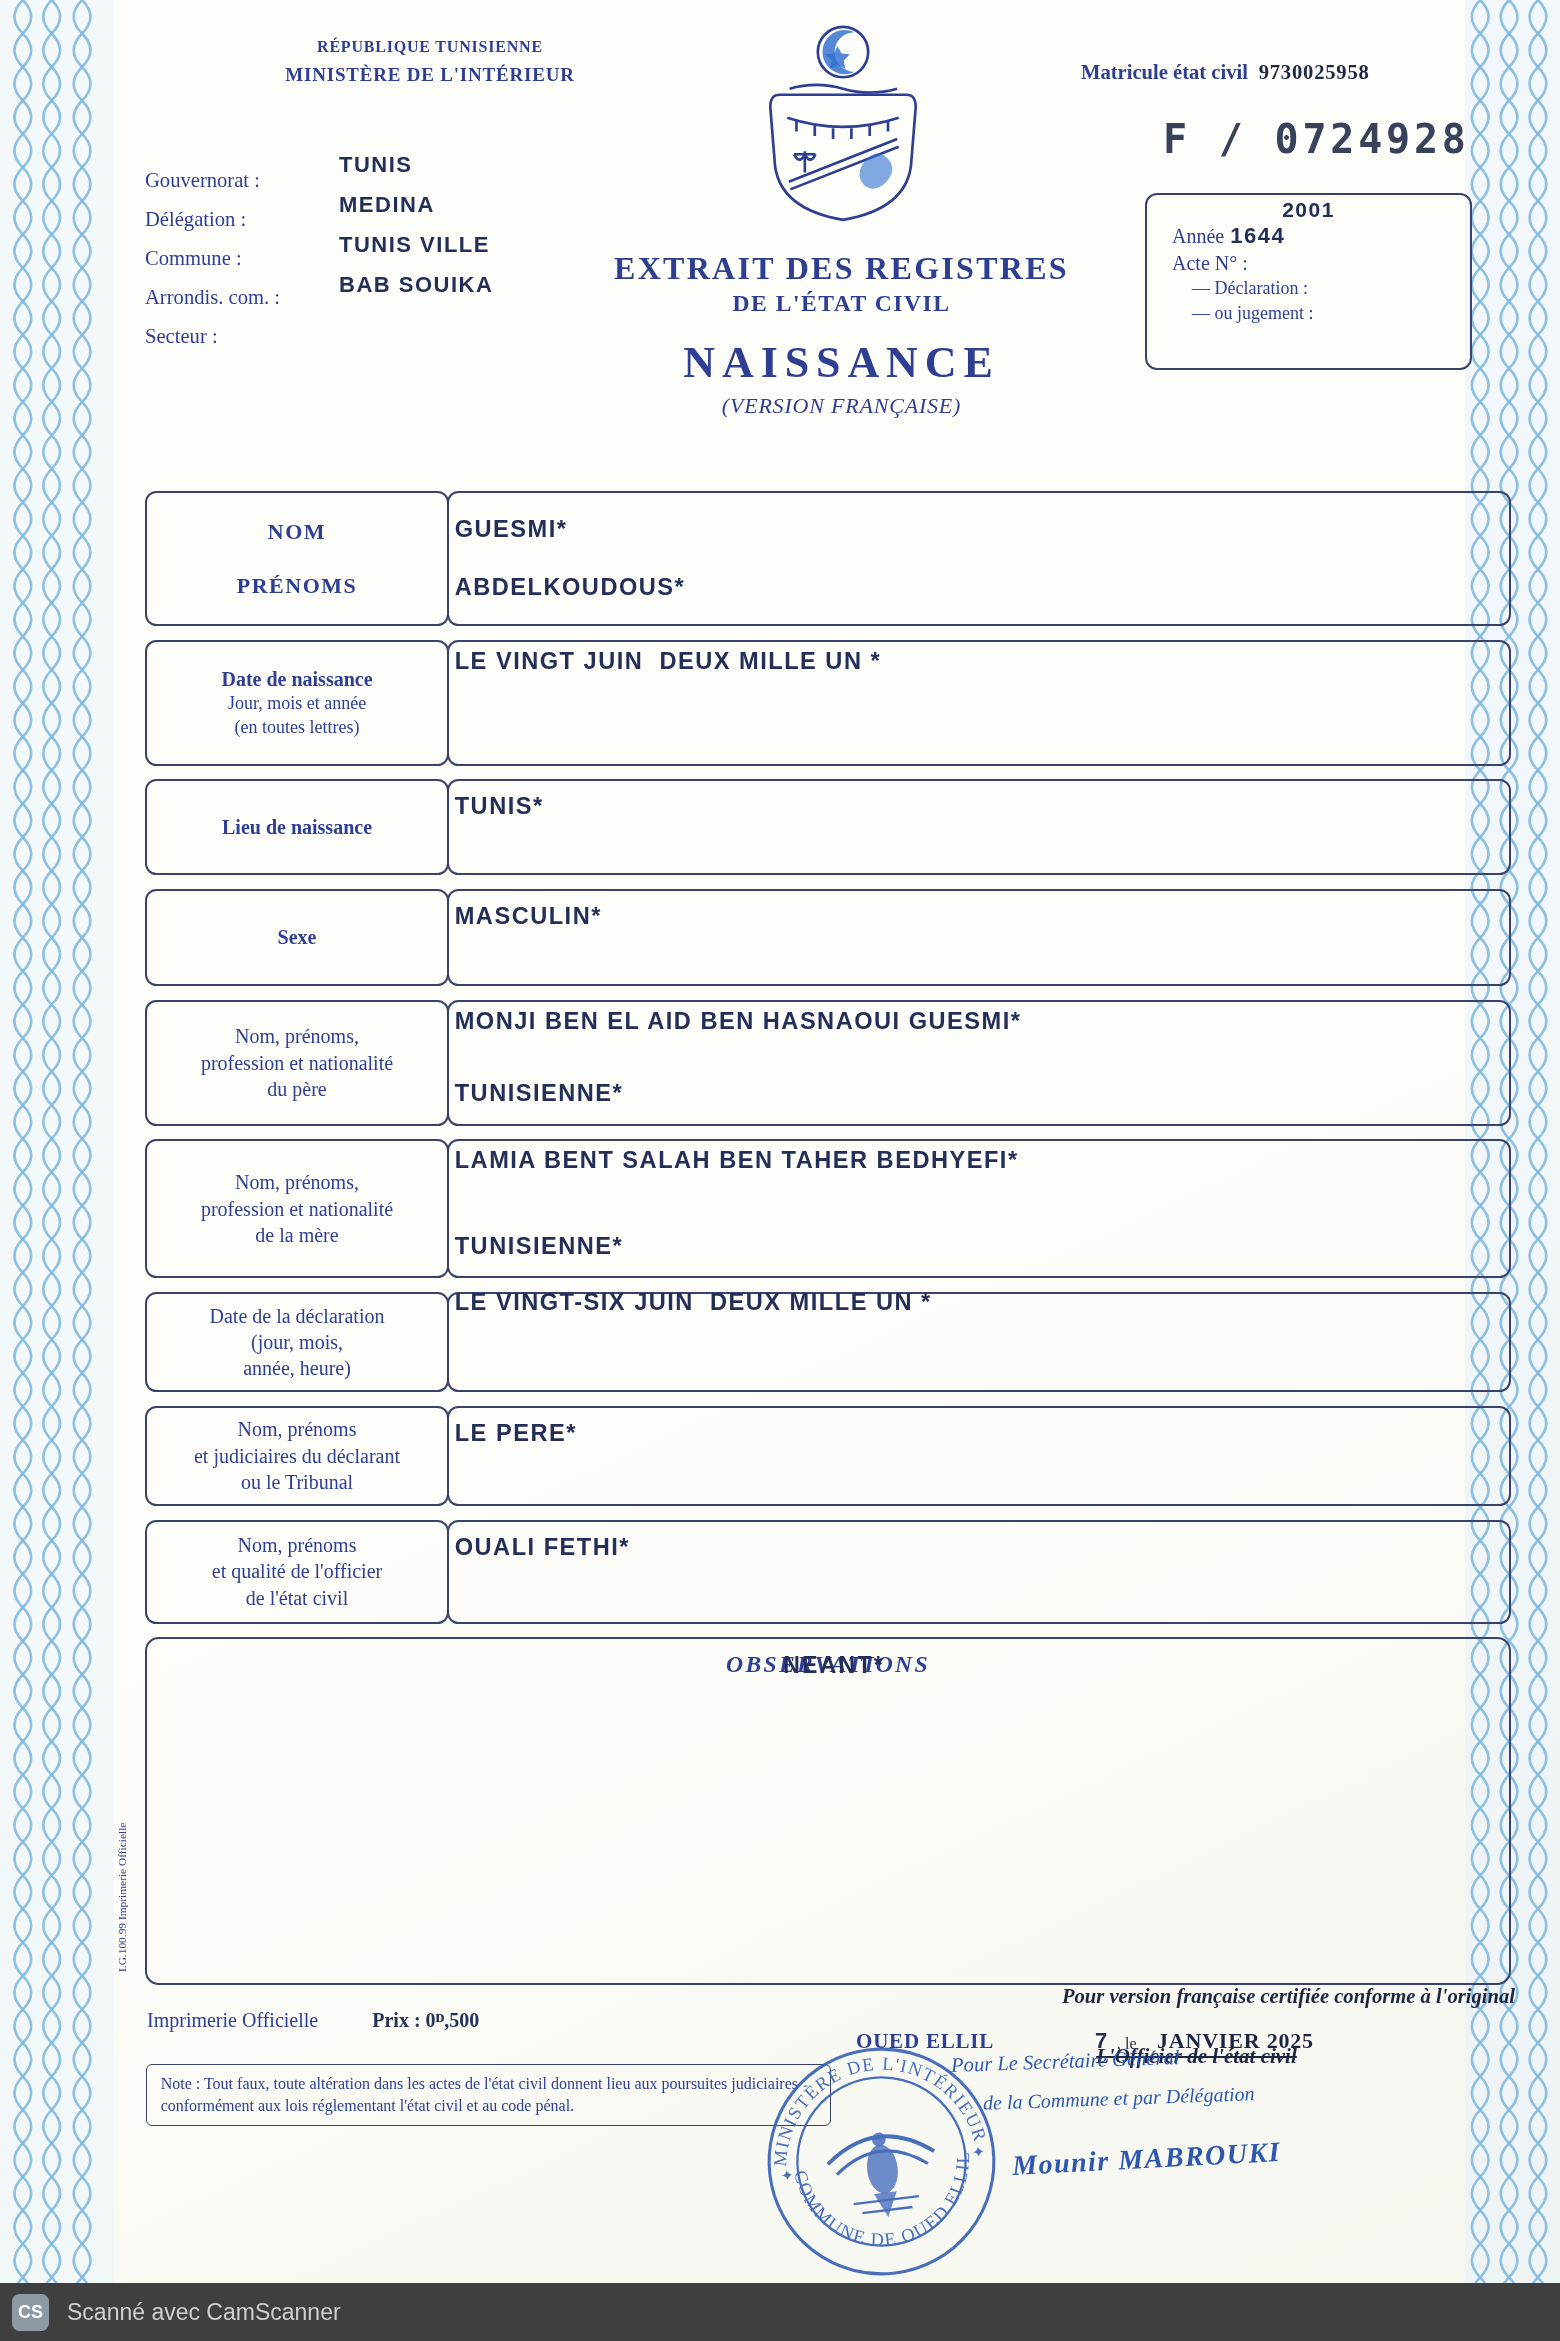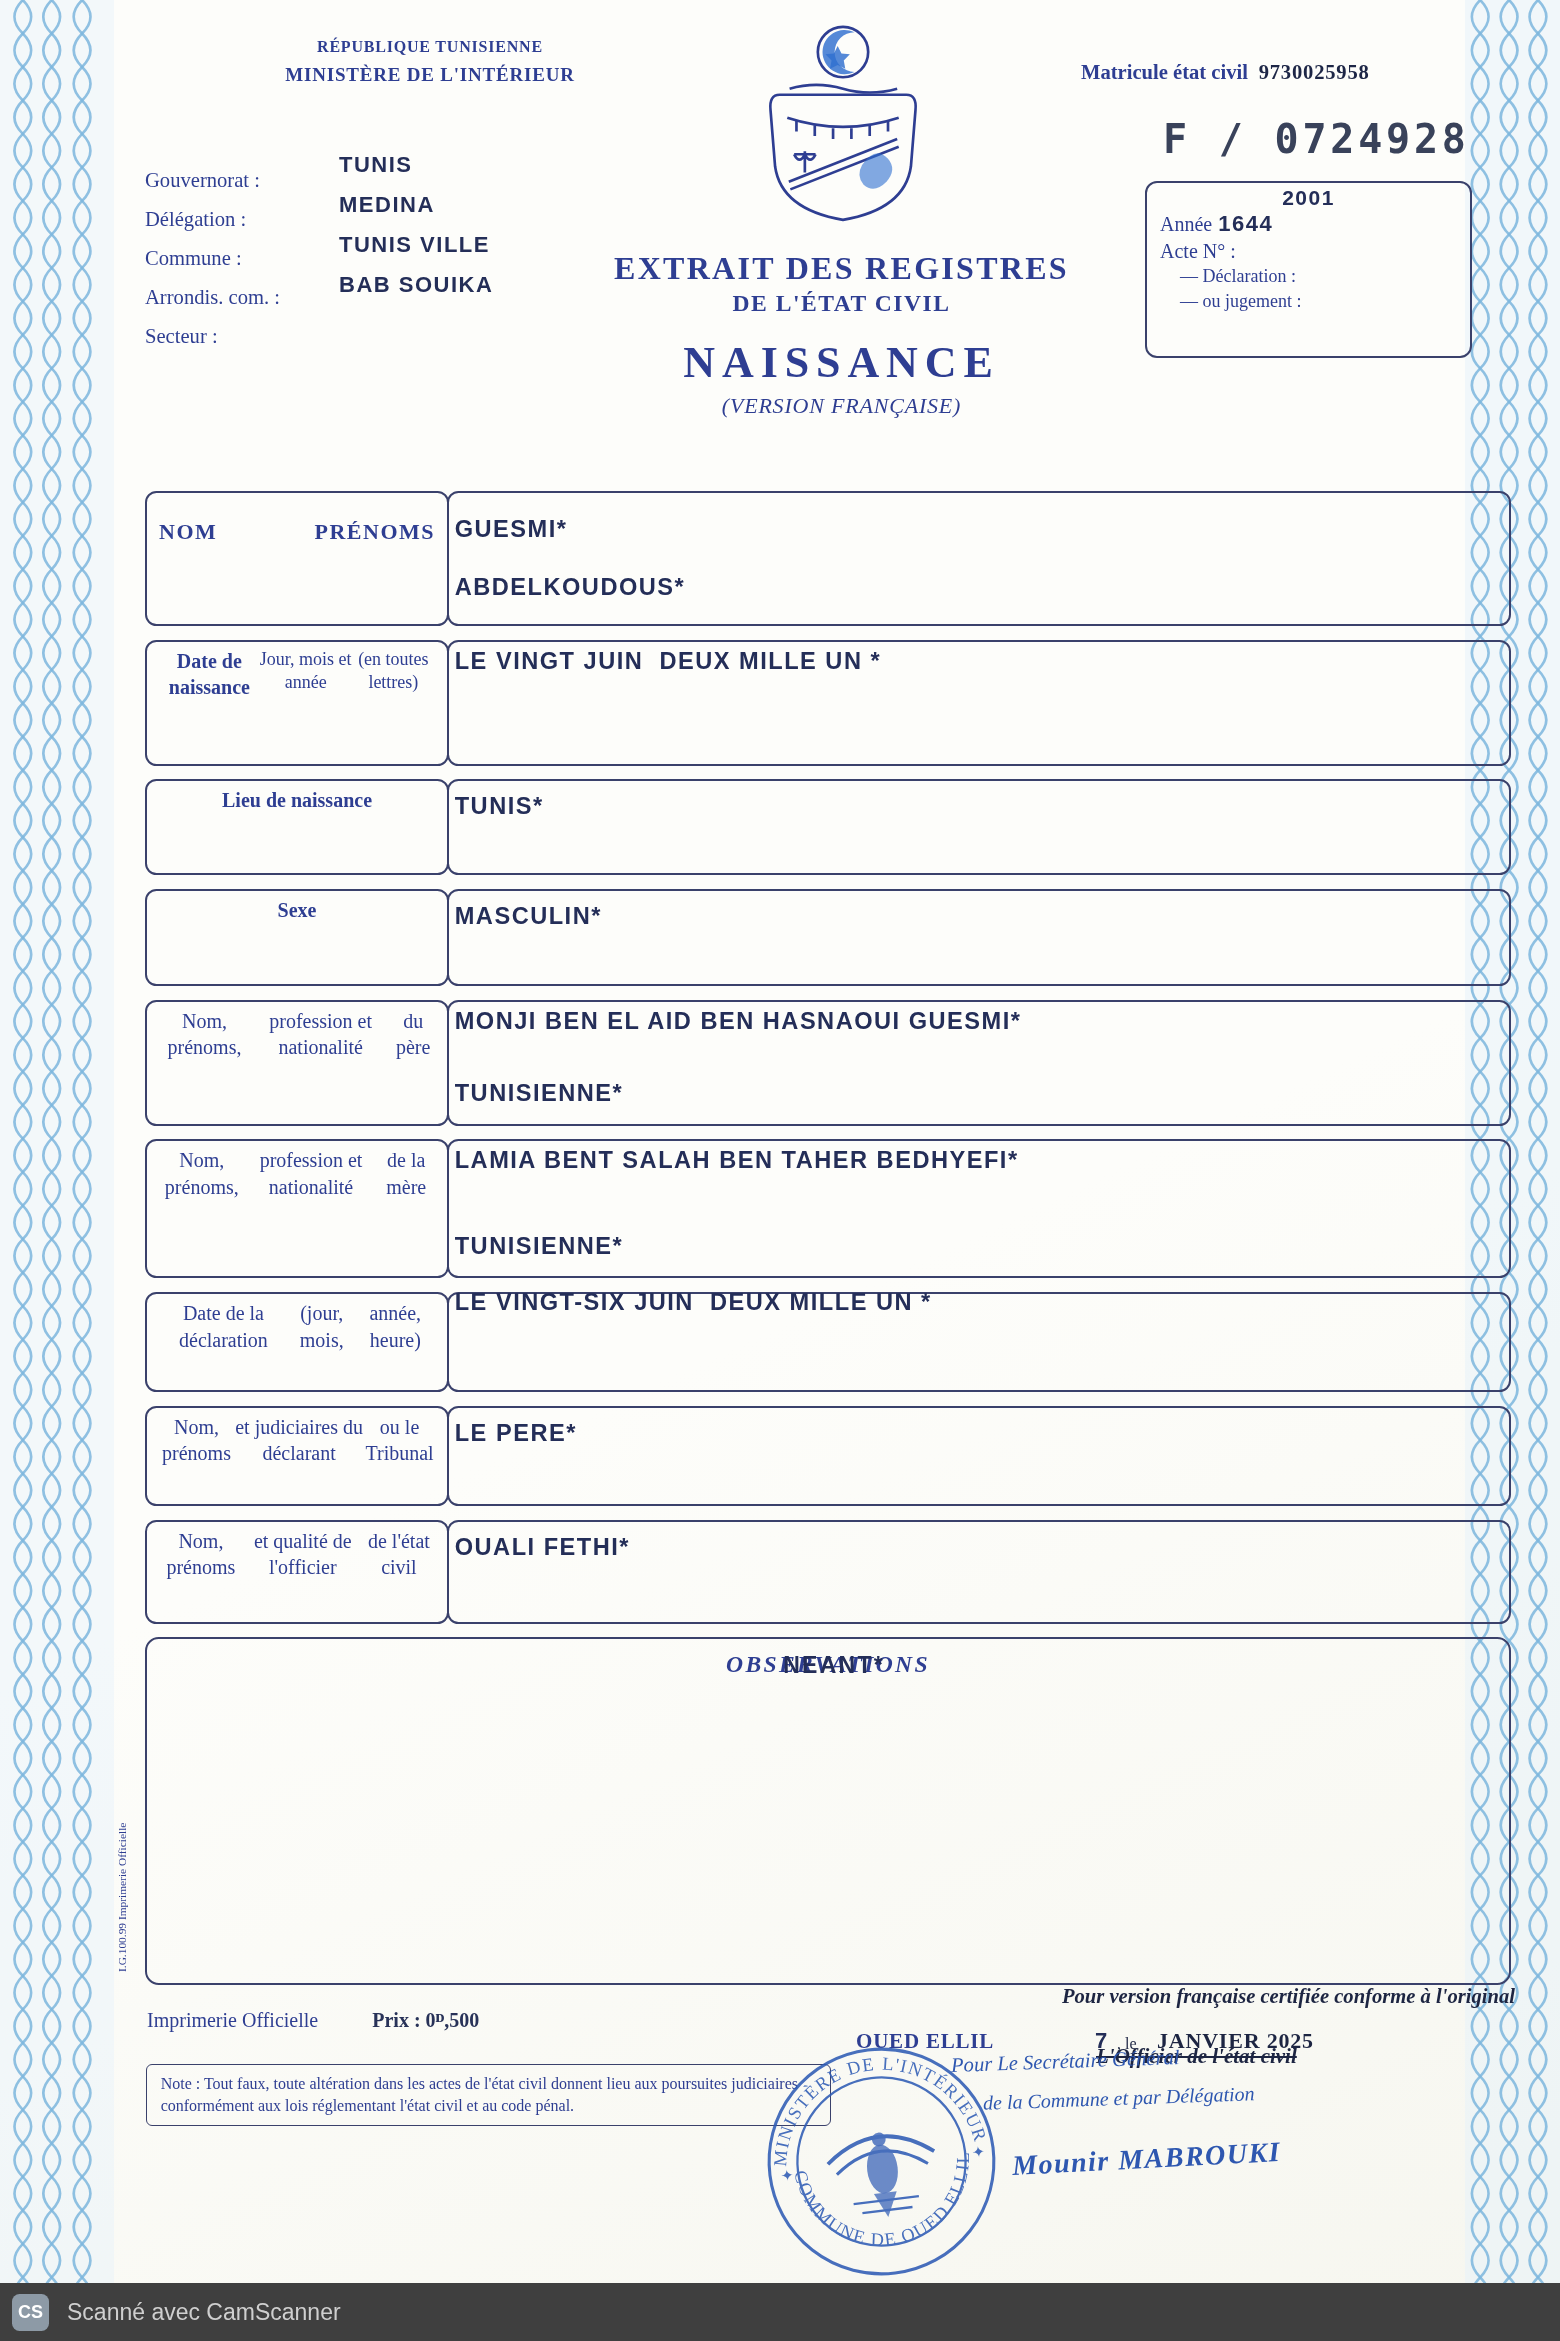--- a/index.html
+++ b/index.html
@@ -26,22 +26,22 @@
   .ministry .line{font-size:19px;line-height:28px}
   .ministry .line:first-child{font-size:16px}
 
   .matricule{position:absolute;top:61px;left:1081px;font-size:20.6px;font-weight:bold;
              color:var(--print);z-index:2}
   .matricule .num{color:#1d2646;margin-left:10.7px;letter-spacing:0.8px}
 
   .folio{position:absolute;top:116px;left:1163px;font-family:"DejaVu Sans Mono",monospace;
          font-weight:bold;font-size:40px;letter-spacing:3.8px;color:#39425a;z-index:2}
 
-  .acte-box{position:absolute;top:181px;left:1145px;width:327px;height:177px;
-            border:2.3px solid var(--border);border-radius:12px;padding:3px 13px;
+  .acte-box{position:absolute;top:193px;left:1145px;width:327px;height:177px;
+            border:2.3px solid var(--border);border-radius:12px;padding:3px 25px;
             color:var(--print);font-size:19px;z-index:2}
   .acte-year{text-align:center;font-family:"Liberation Sans",sans-serif;font-weight:bold;
              color:var(--typed);font-size:21px;letter-spacing:1.5px;line-height:24px}
   .acte-annee{font-size:20px;line-height:27px}
   .acte-annee .tv{font-family:"Liberation Sans",sans-serif;font-weight:bold;color:var(--typed);
                   font-size:22px;letter-spacing:1.5px;margin-left:6px}
   .acte-no{font-size:20px;line-height:26px}
   .acte-dash{font-size:18px;line-height:25px;padding-left:20px}
 
   .emblem{position:absolute;top:20px;left:746px;width:194px;height:206px;z-index:2}
@@ -57,21 +57,21 @@
                color:var(--print);z-index:2}
   .title-l1{font-size:32px;font-weight:bold;letter-spacing:2.3px}
   .title-l2{font-size:23.6px;font-weight:bold;letter-spacing:1.5px;margin-top:3px}
   .title-l3{font-size:44px;font-weight:bold;letter-spacing:6.9px;margin-top:20px}
   .title-l4{font-size:22px;font-style:italic;margin-top:4.6px;letter-spacing:0.8px}
 
   
   .rows{position:absolute;top:491px;left:145px;width:1366px;z-index:2}
   .row{display:flex;margin-bottom:13.7px}
   .row-label{width:304px;border:2.3px solid var(--border);border-radius:11.4px;
-             display:flex;flex-direction:row;justify-content:center;text-align:center;
+             display:flex;flex-direction:column;justify-content:center;text-align:center;
              color:var(--print);font-size:20px;line-height:1.32;padding:6px 12px}
   .row-value{flex:1;border:2.3px solid var(--border);border-radius:11.4px;margin-left:-2.3px;
              padding:12px 15px 10.7px 6px;display:flex;flex-direction:column;
              justify-content:space-between;font-family:"Liberation Sans",sans-serif;
              font-weight:bold;font-size:23.6px;letter-spacing:1.5px;color:var(--typed)}
   .row-value .line{white-space:pre}
   .r1 .row-label{font-weight:bold;letter-spacing:1.5px;font-size:22px;
                  justify-content:space-between;padding:24px 12px}
   .r1 .row-value{padding-top:23px;padding-bottom:23px}
   .r2 .row-label .line:first-child,.r3 .row-label,.r4 .row-label{font-weight:bold}

